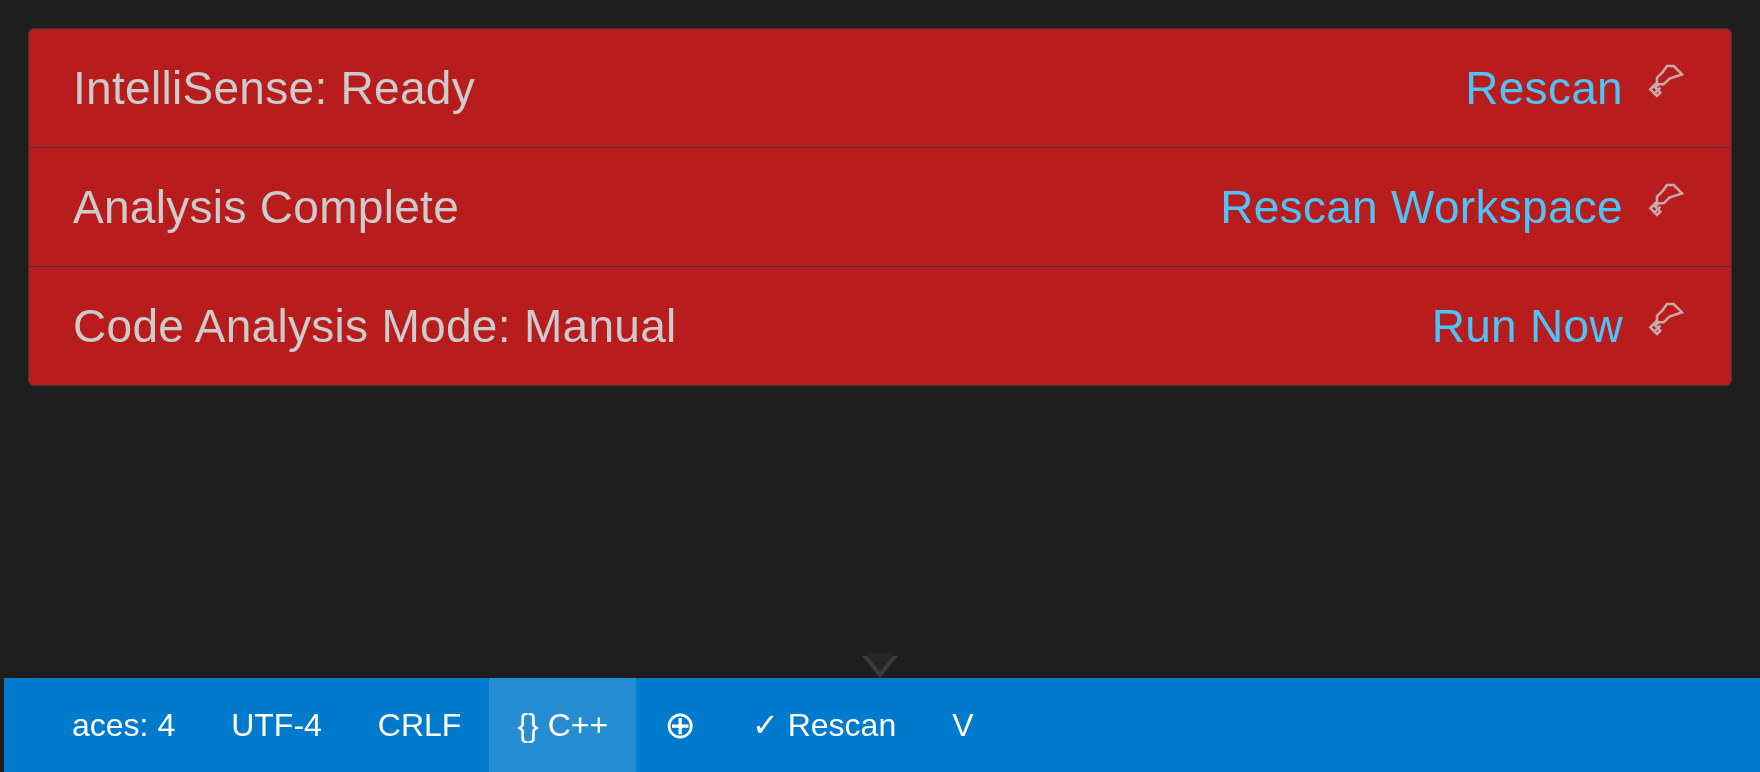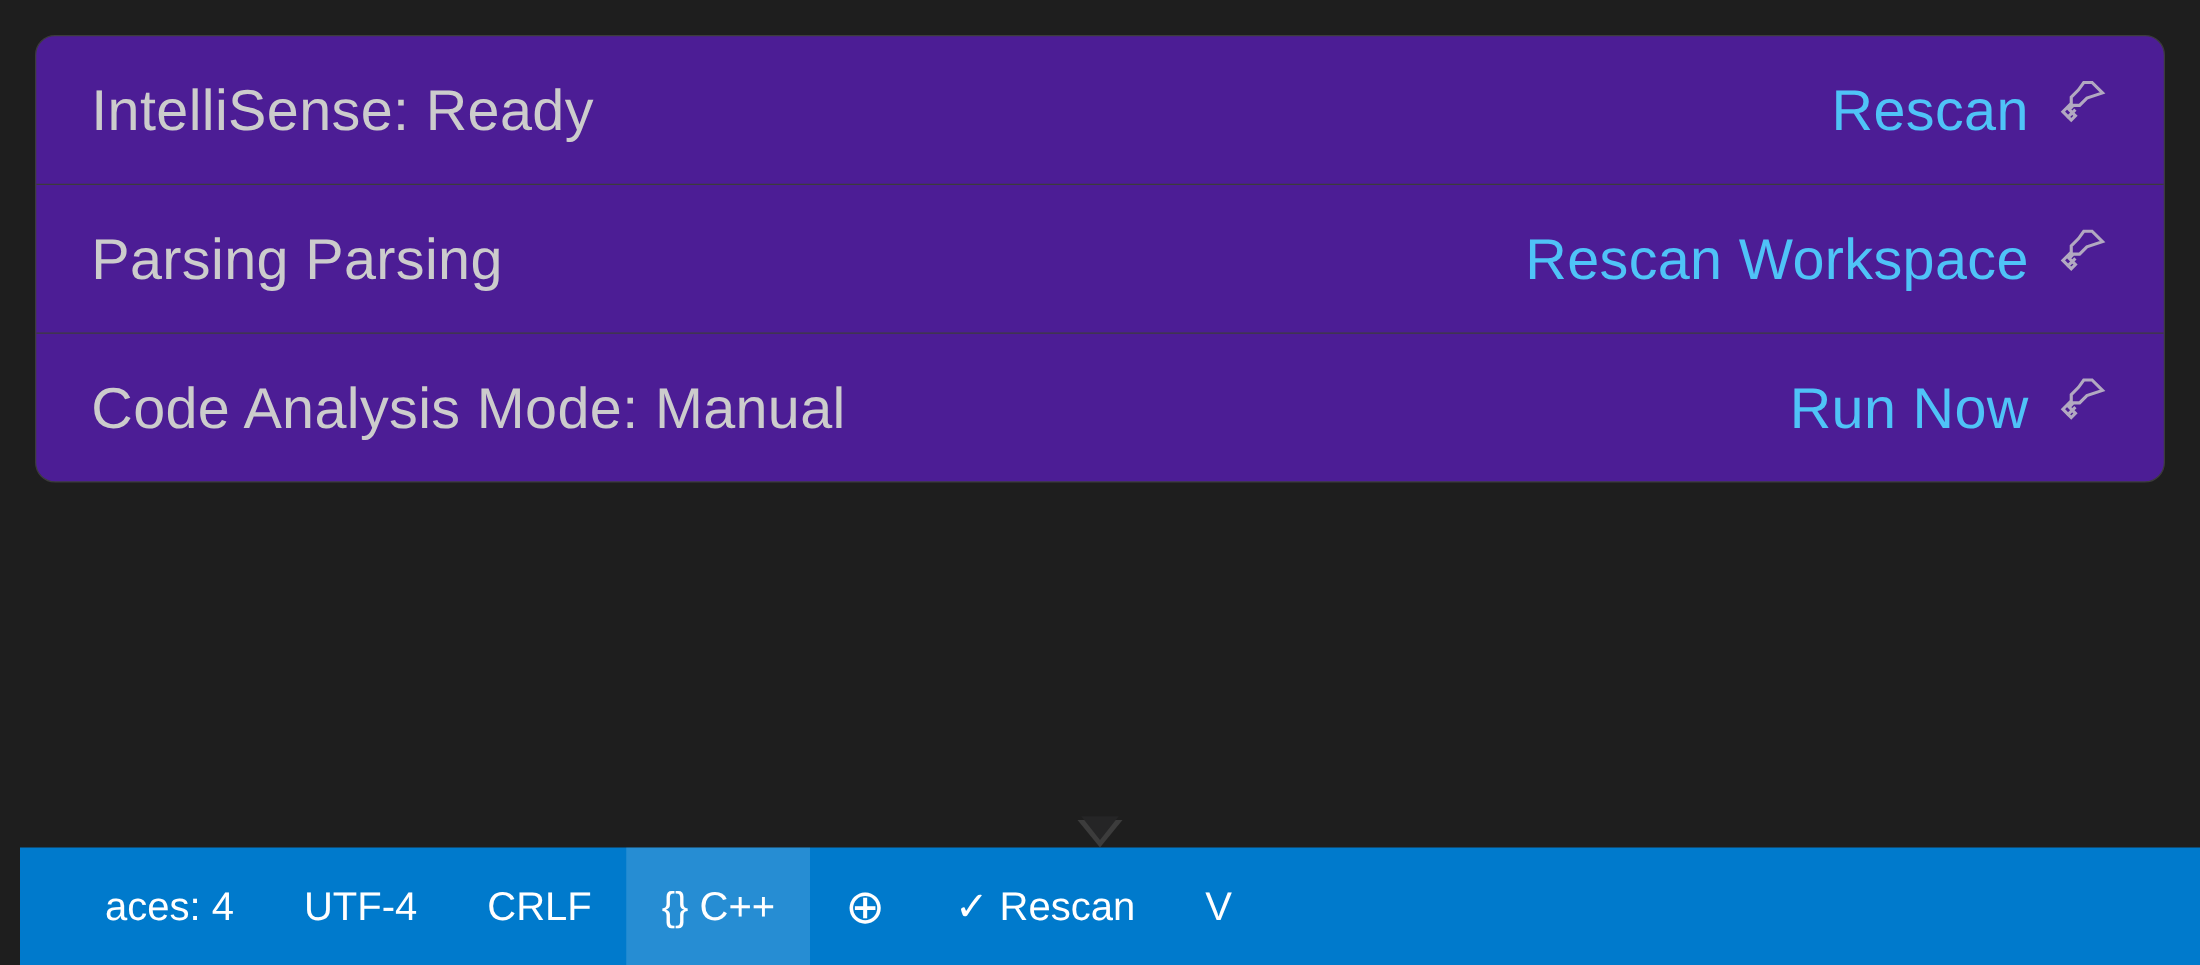--- a/index.html
+++ b/index.html
@@ -15,23 +15,23 @@
       font-family: -apple-system, BlinkMacSystemFont, 'Segoe UI', sans-serif;
       overflow: hidden;
       position: relative;
     }
 
     .popup-container {
       position: absolute;
       top: 28px;
       left: 28px;
       right: 28px;
-      background-color: #4c1d95;
+      background-color: #b91c1c;
       border: 1px solid #3c3c3c;
-      border-radius: 16px;
+      border-radius: 6px;
       overflow: hidden;
     }
 
     .popup-row {
       display: flex;
       align-items: center;
       justify-content: space-between;
       padding: 32px 44px;
       border-bottom: 1px solid #3c3c3c;
     }
@@ -74,21 +74,21 @@
 
     .pin-svg {
       width: 40px;
       height: 40px;
     }
 
     
     .status-bar {
       position: absolute;
       bottom: 0;
-      left: 16px;
+      left: 4px;
       right: 0;
       height: 94px;
       background-color: #007acc;
       display: flex;
       align-items: center;
       padding: 0 0 0 40px;
       gap: 0;
     }
 
     .status-item {
@@ -147,21 +147,21 @@
       <span class="pin-icon" title="Pin">
         <svg class="pin-svg" viewBox="0 0 24 24" fill="none" xmlns="http://www.w3.org/2000/svg">
           <path d="M16 3L21 8L13.5 10.5L10 14H7L5 16L8 19L6 21L4 19L2 17L4 15L6 13V10L9.5 6.5L12 3H16Z" stroke="#cccccc" stroke-width="1.5" fill="none"></path>
           <line x1="8" y1="16" x2="4" y2="20" stroke="#cccccc" stroke-width="1.5"></line>
         </svg>
       </span>
     </div>
   </div>
 
   <div class="popup-row">
-    <span class="row-left">Parsing Parsing</span>
+    <span class="row-left">Analysis Complete</span>
     <div class="row-right">
       <span class="action-link">Rescan Workspace</span>
       <span class="pin-icon" title="Pin">
         <svg class="pin-svg" viewBox="0 0 24 24" fill="none" xmlns="http://www.w3.org/2000/svg">
           <path d="M16 3L21 8L13.5 10.5L10 14H7L5 16L8 19L6 21L4 19L2 17L4 15L6 13V10L9.5 6.5L12 3H16Z" stroke="#cccccc" stroke-width="1.5" fill="none"></path>
           <line x1="8" y1="16" x2="4" y2="20" stroke="#cccccc" stroke-width="1.5"></line>
         </svg>
       </span>
     </div>
   </div>

